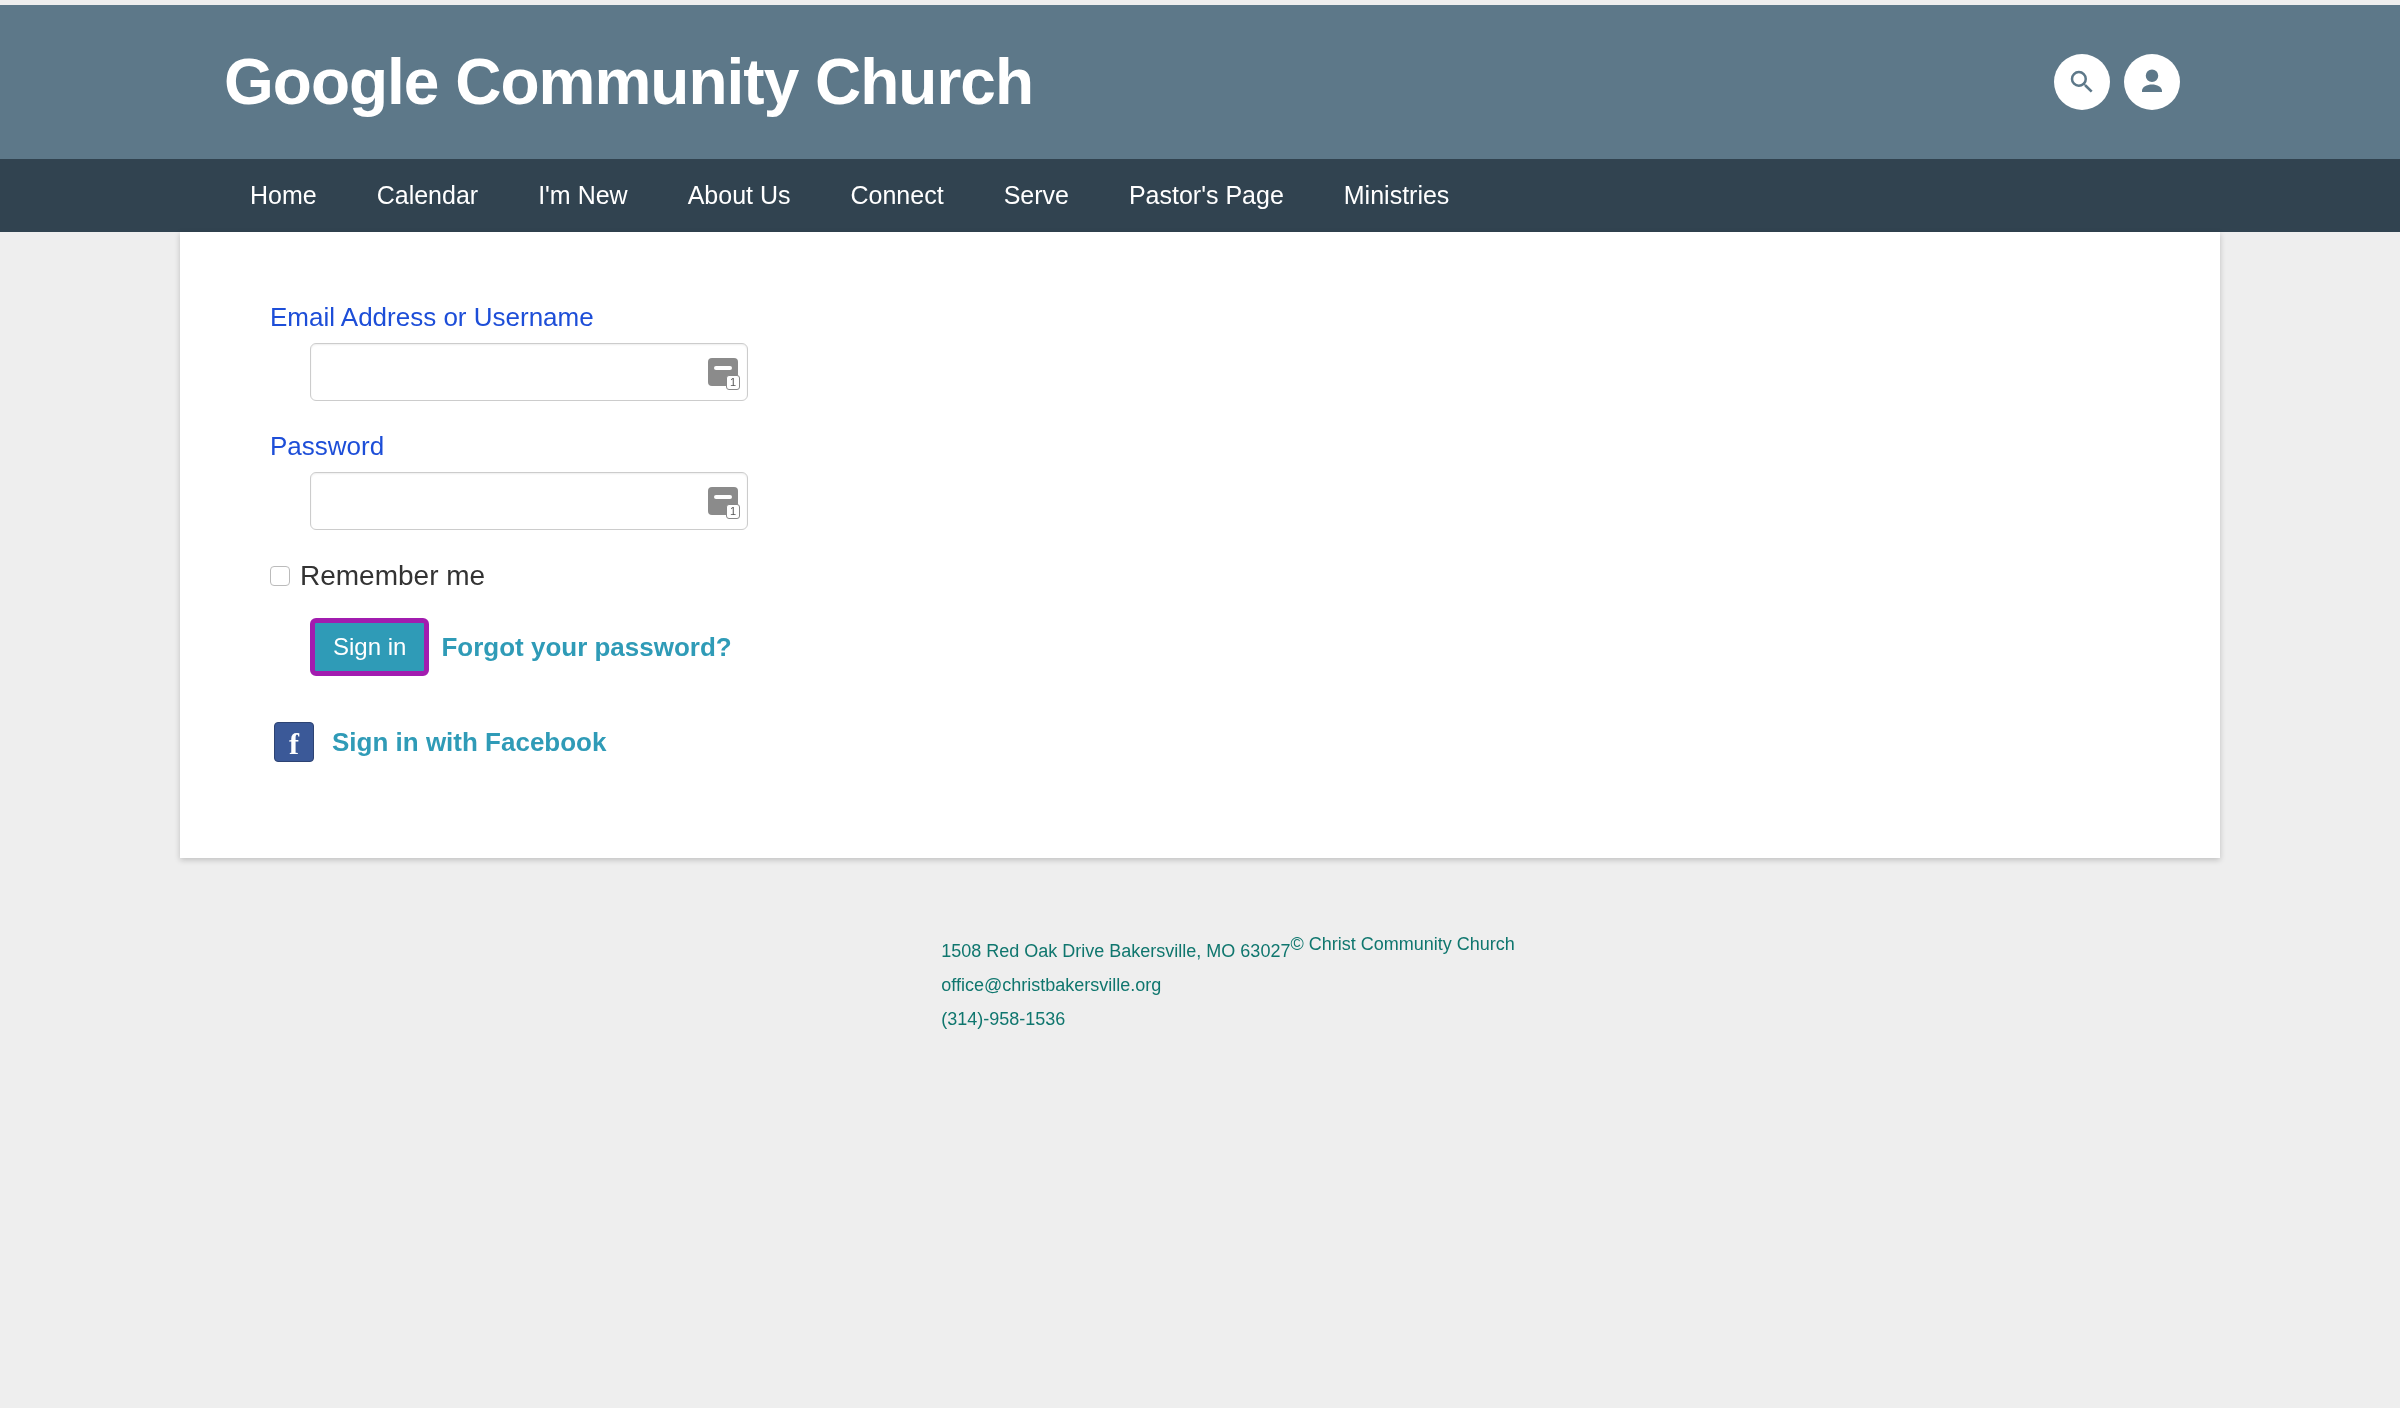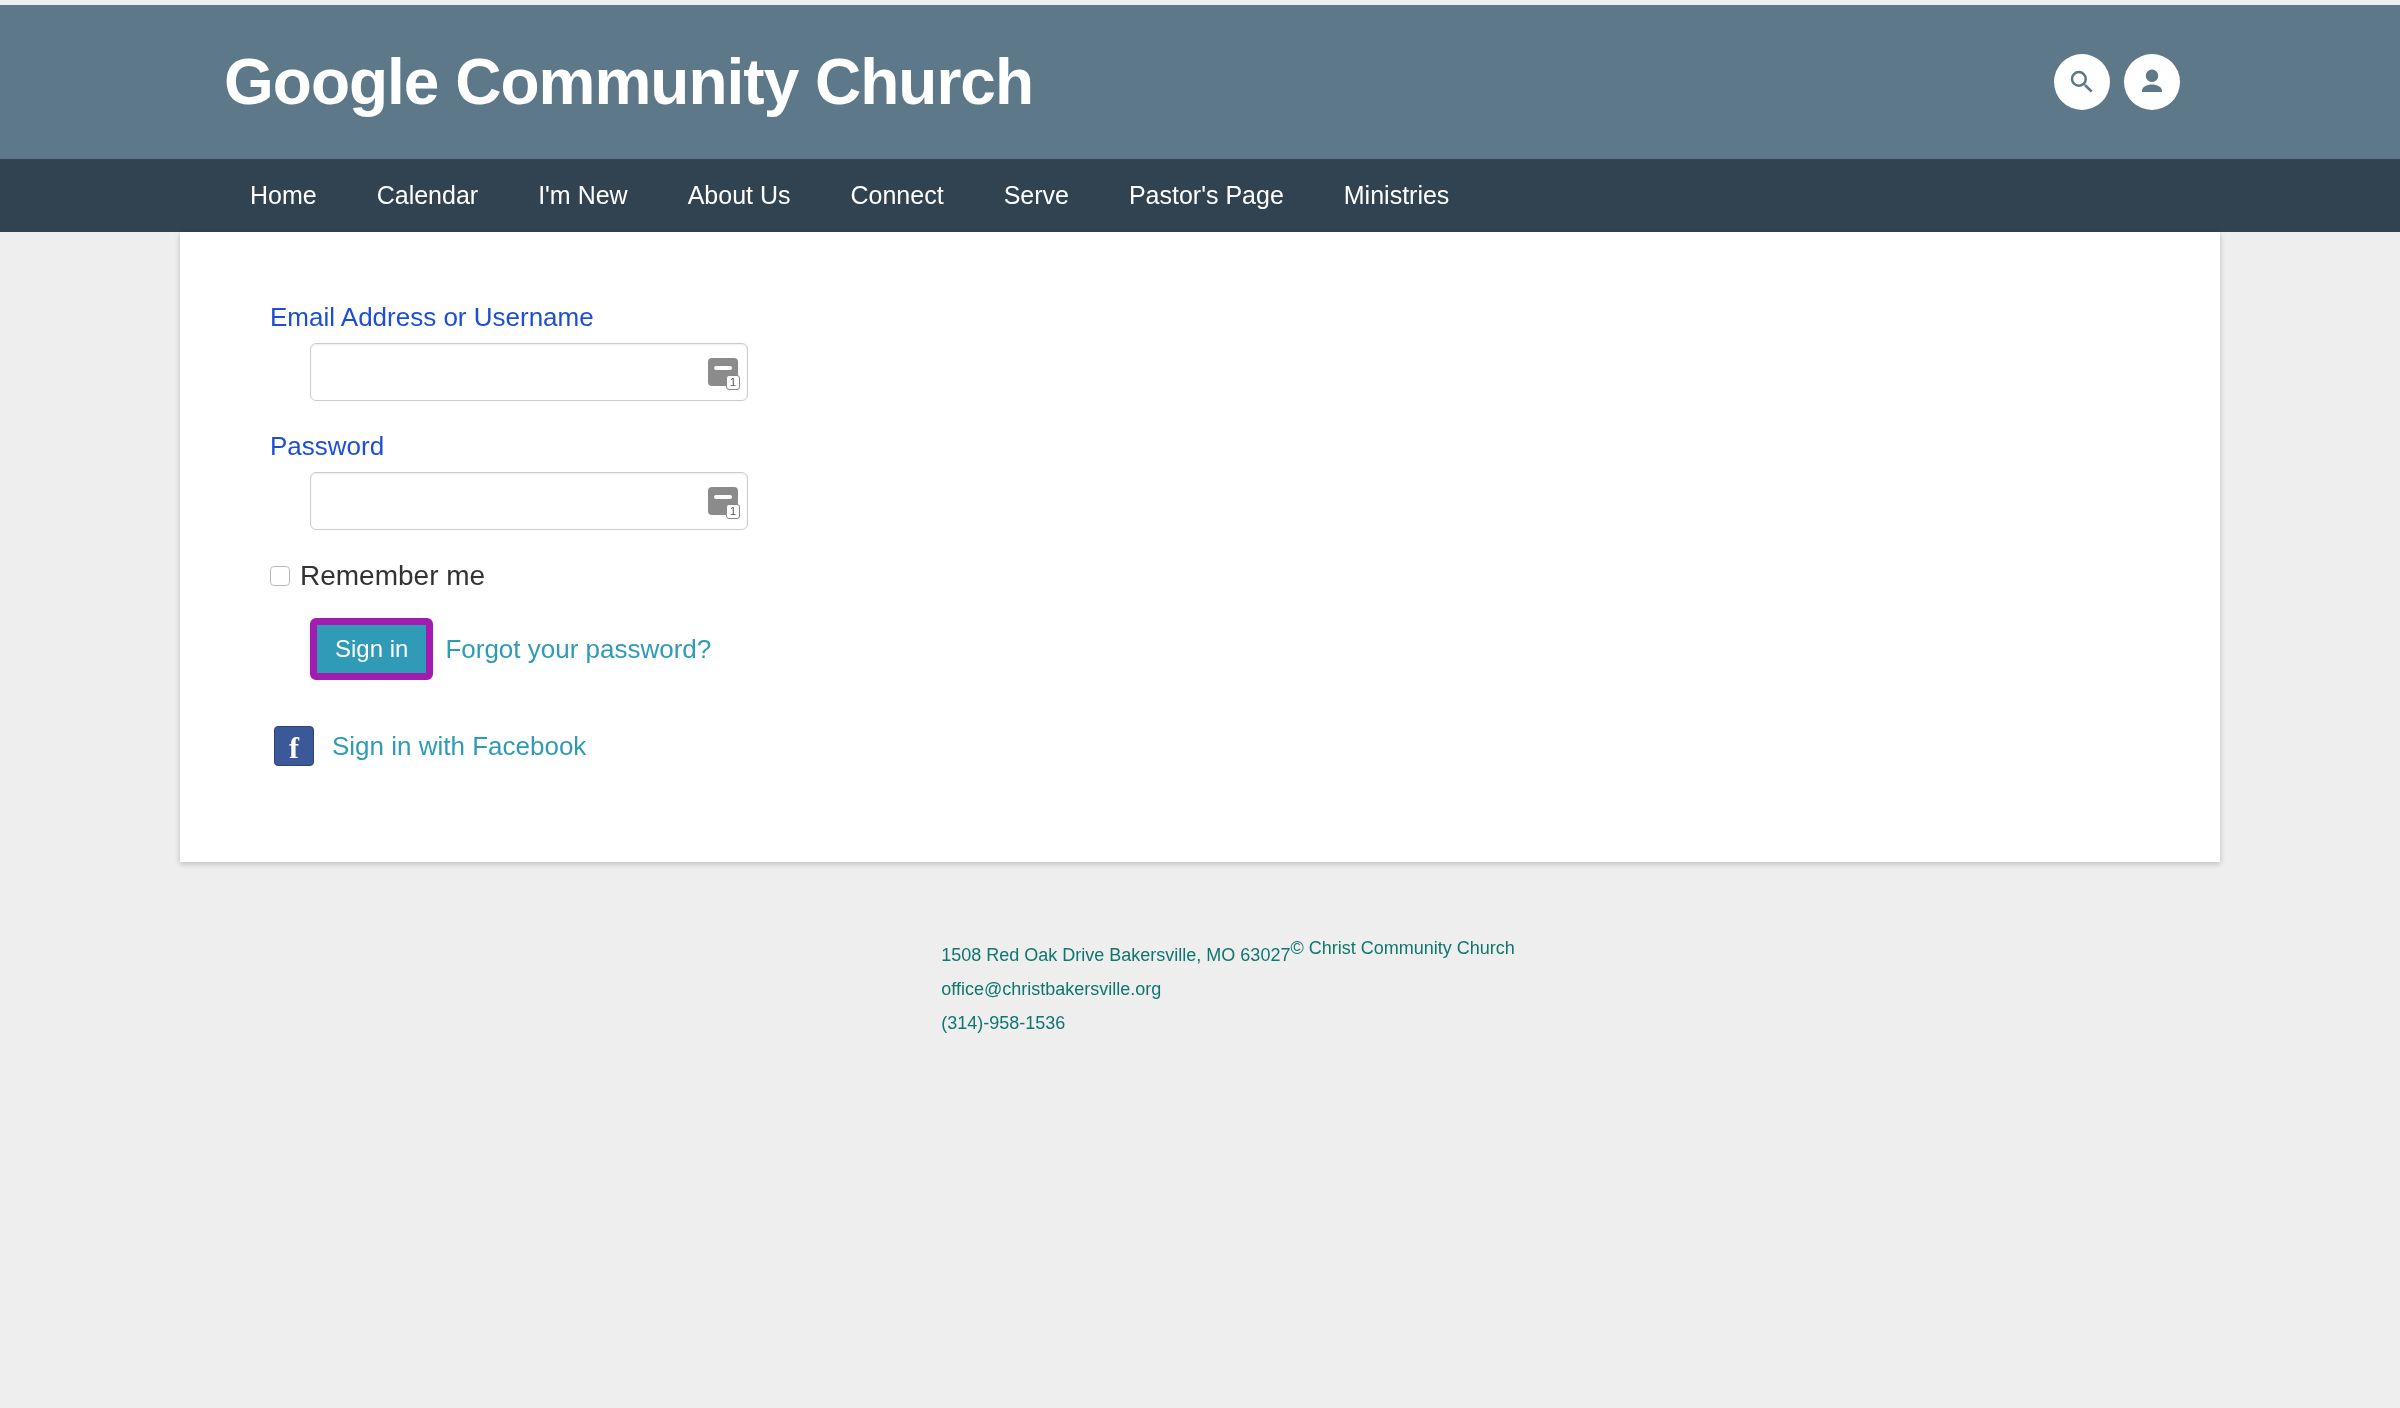--- a/index.html
+++ b/index.html
@@ -144,30 +144,31 @@
 .action-row {
   display: flex;
   align-items: center;
   gap: 12px;
   margin-left: 40px;
   margin-bottom: 40px;
 }
 .btn-primary {
   background: #2f9bb7;
   color: #fff;
-  border: 7px solid #a21caf;
+  border: 5px solid #a21caf;
   border-radius: 6px;
   padding: 10px 18px;
   font-size: 24px;
   cursor: pointer;
 }
 .link {
   color: #2f9bb7;
   font-size: 26px;
   cursor: pointer;
+  font-weight: bold;
 }
 
 .social-row {
   display: flex;
   align-items: center;
   gap: 18px;
   padding: 6px 0;
   margin-left: 4px;
 }
 .social-row + .social-row { margin-top: 6px; }

